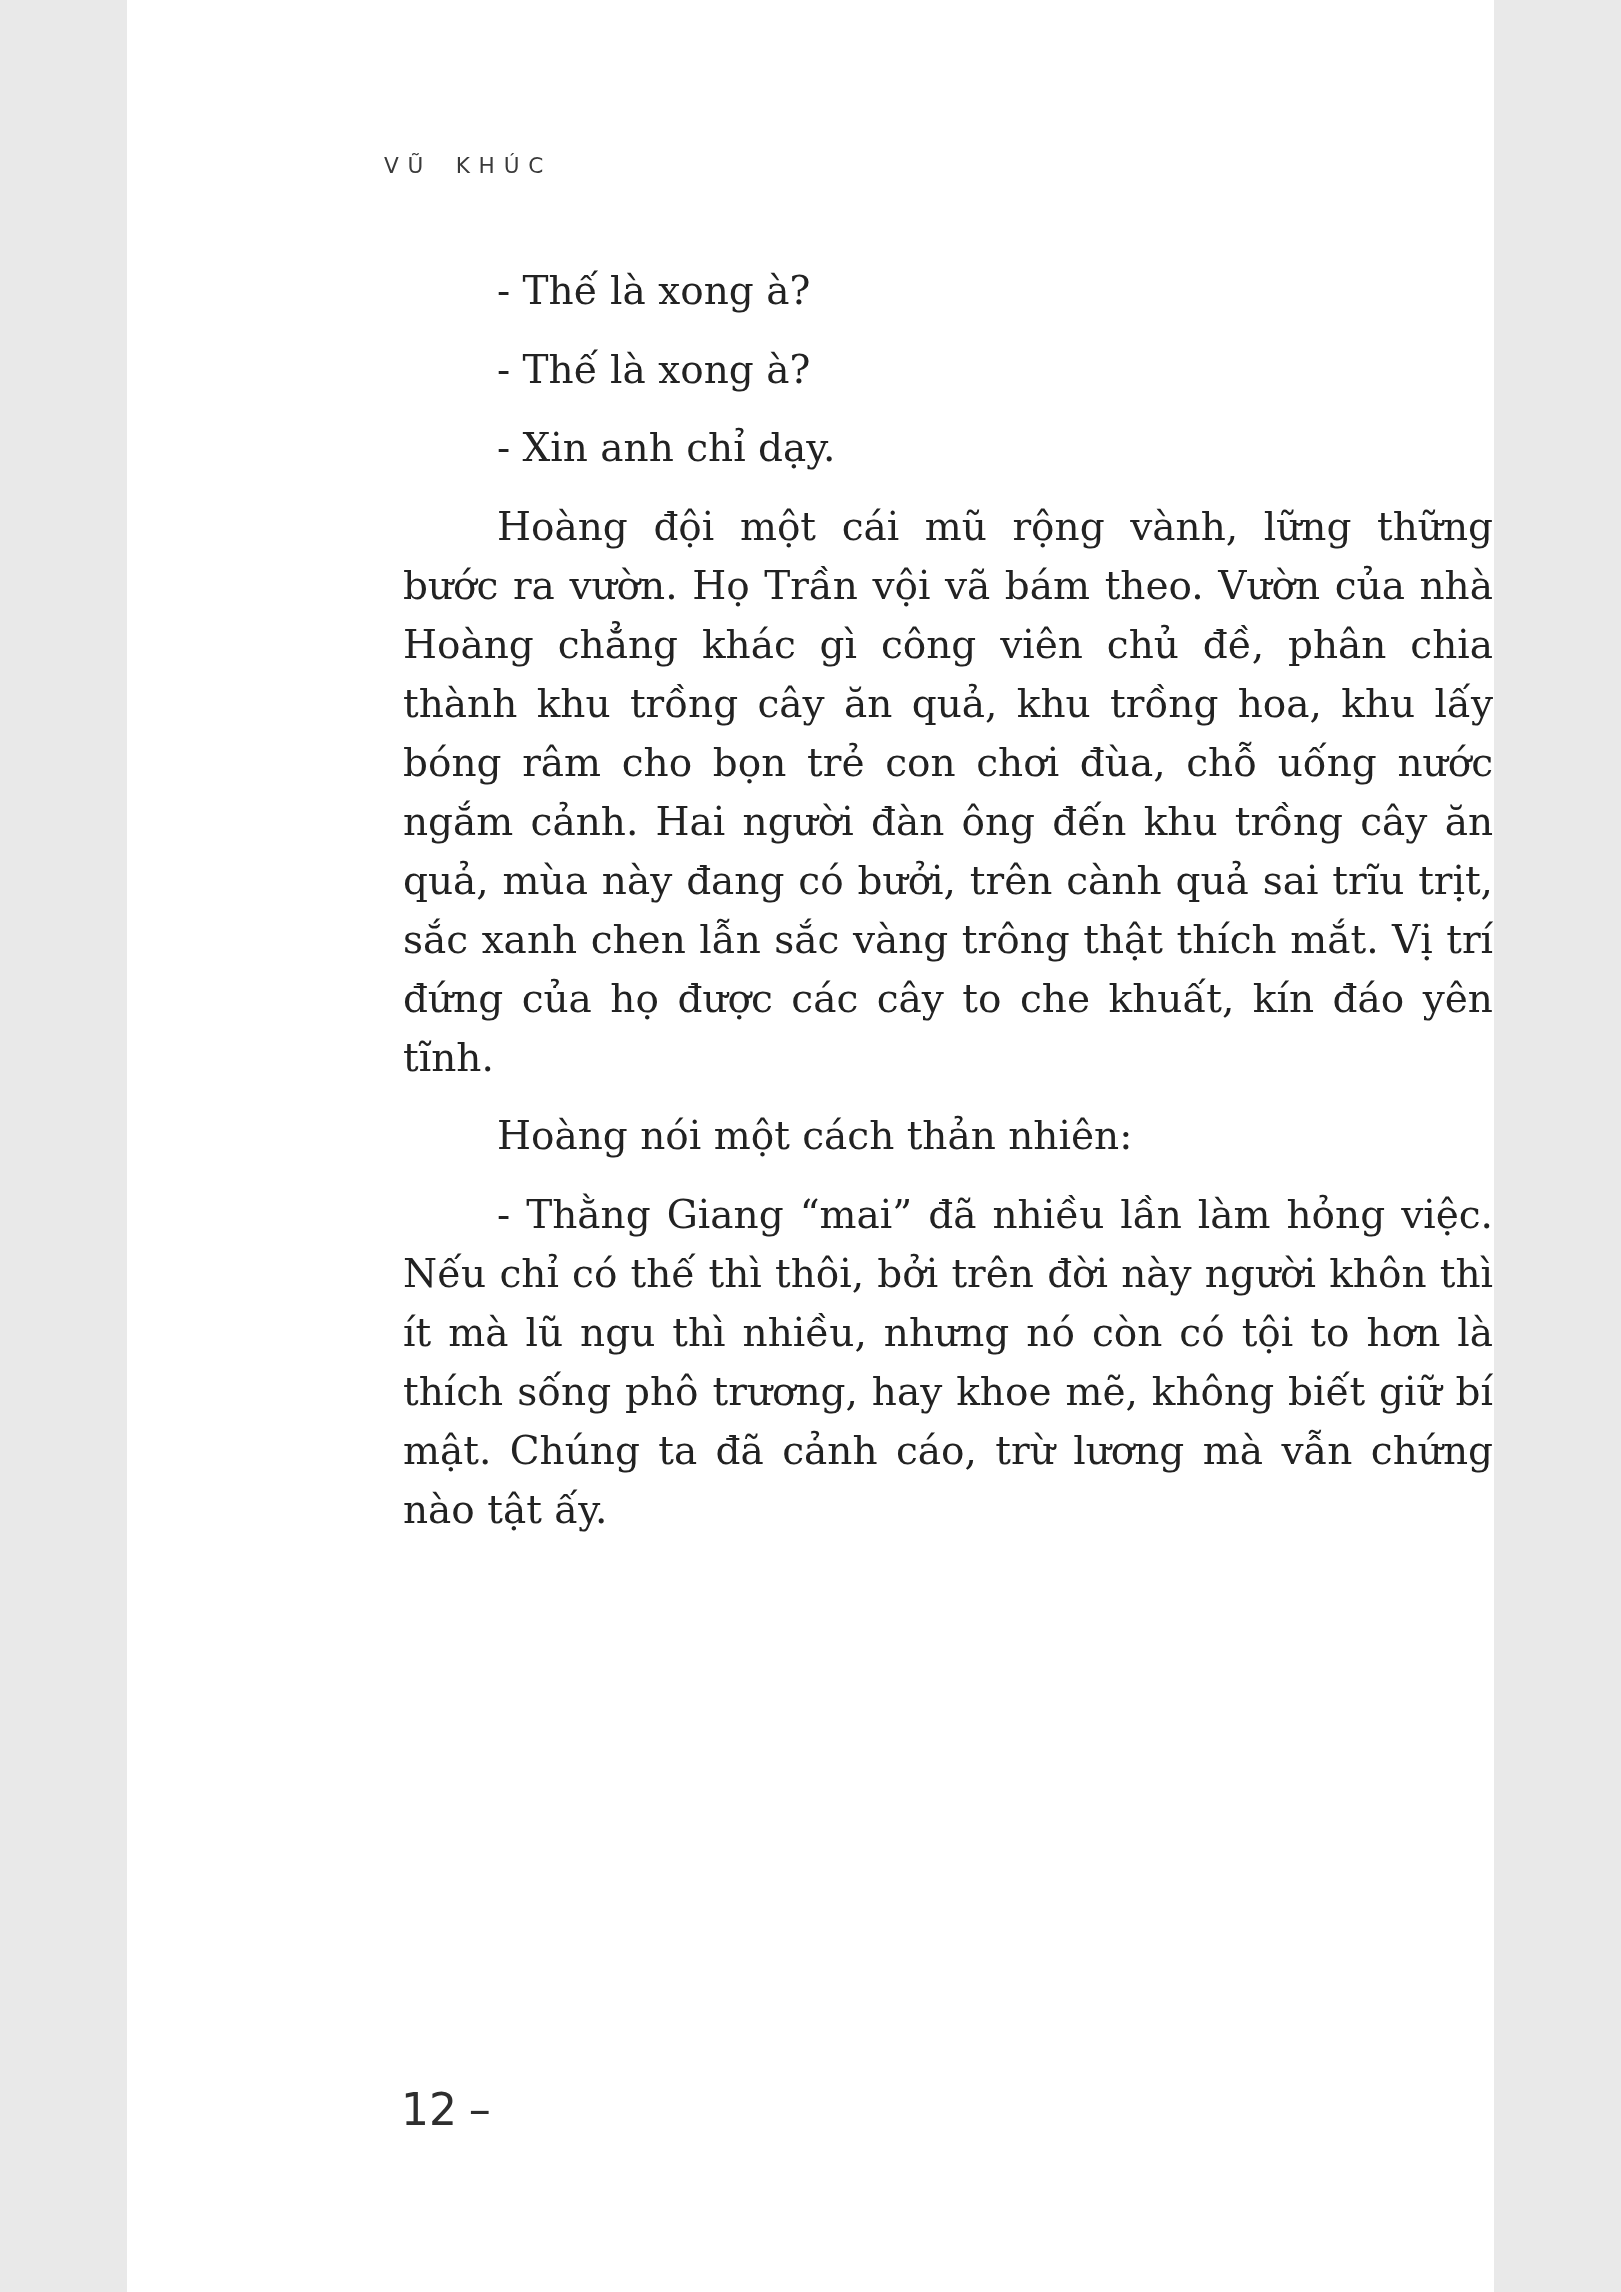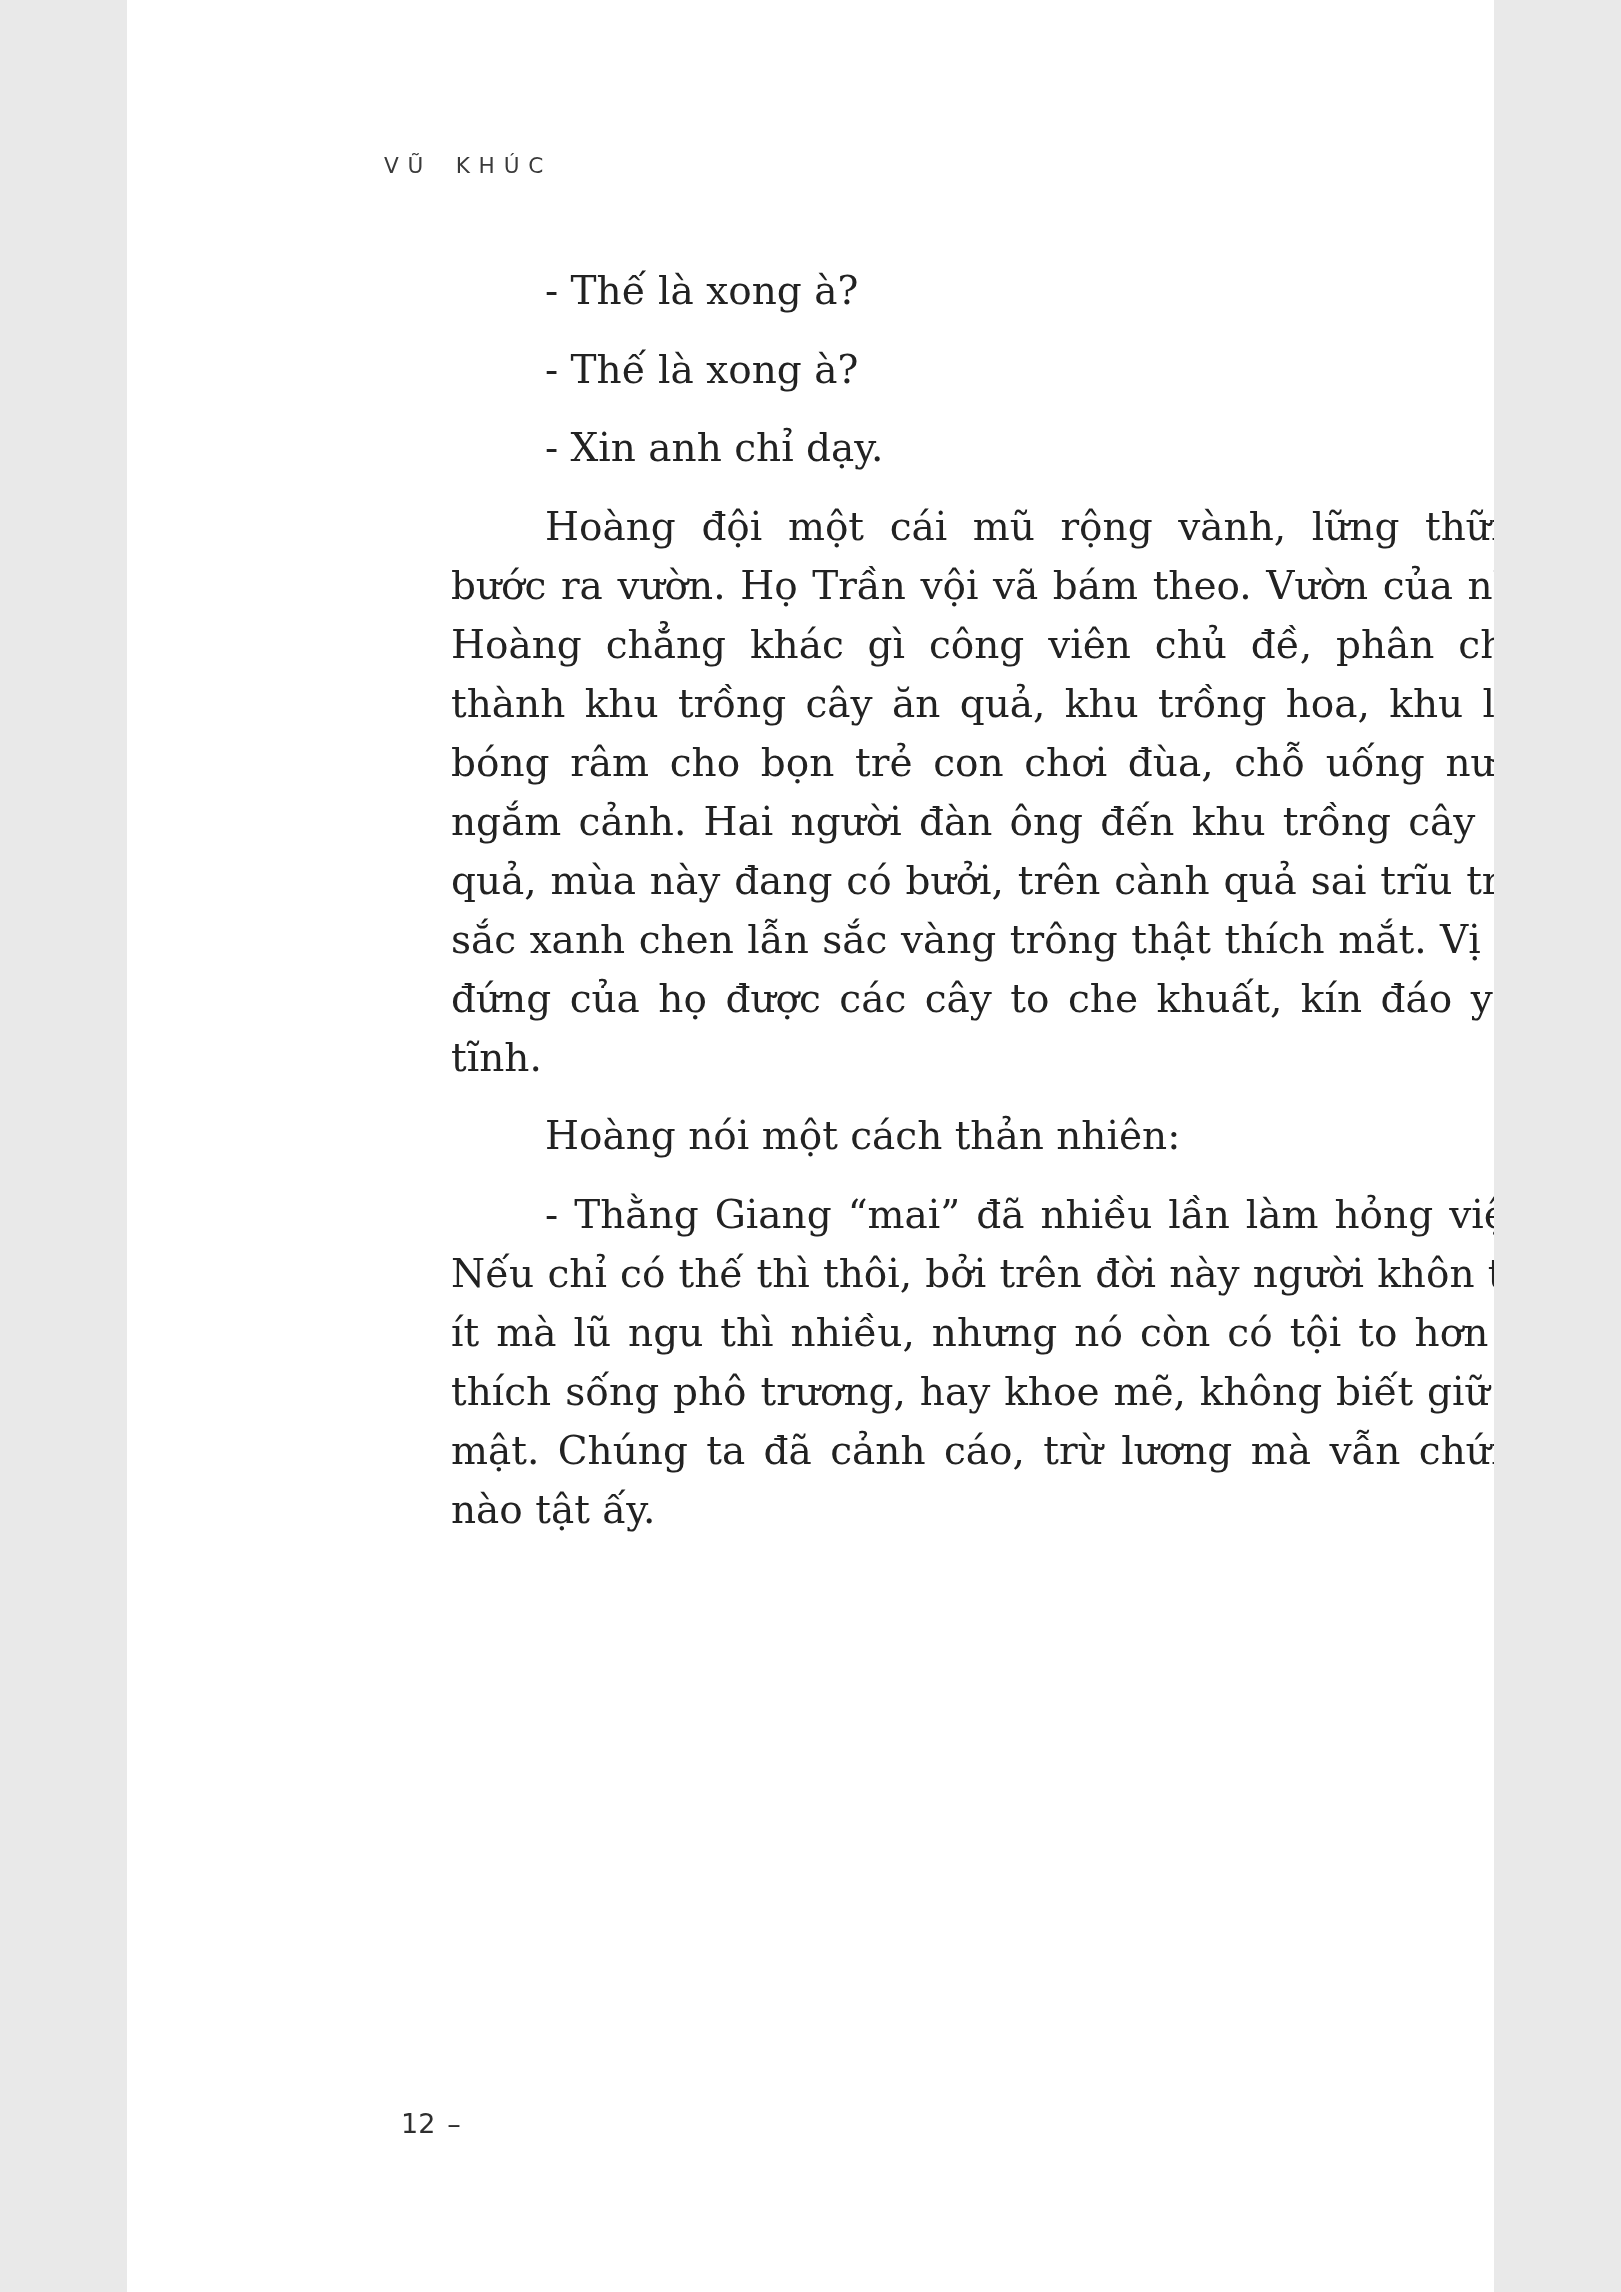--- a/index.html
+++ b/index.html
@@ -31,35 +31,33 @@
   }
   .text-block {
     position: absolute;
     left: 276px;
     top: 261px;
     width: 1090px;
     font-size: 39px;
     line-height: 59px;
     color: #222222;
     text-align: justify;
-    margin-left: 48px;
   }
   .text-block p {
     margin: 0 0 19.6px 0;
     text-indent: 94px;
   }
   .page-footer {
     position: absolute;
     left: 274px;
     top: 2084px;
     font-family: "DejaVu Sans", "Liberation Sans", sans-serif;
-    font-size: 27px;
+    font-size: 44px;
     color: #2e2e2e;
     white-space: nowrap;
-    margin-top: 24px;
   }
   .page-footer .dash {
     margin-left: 11.8px;
   }
 </style>
 </head>
 <body>
 
 <div class="page">
 

